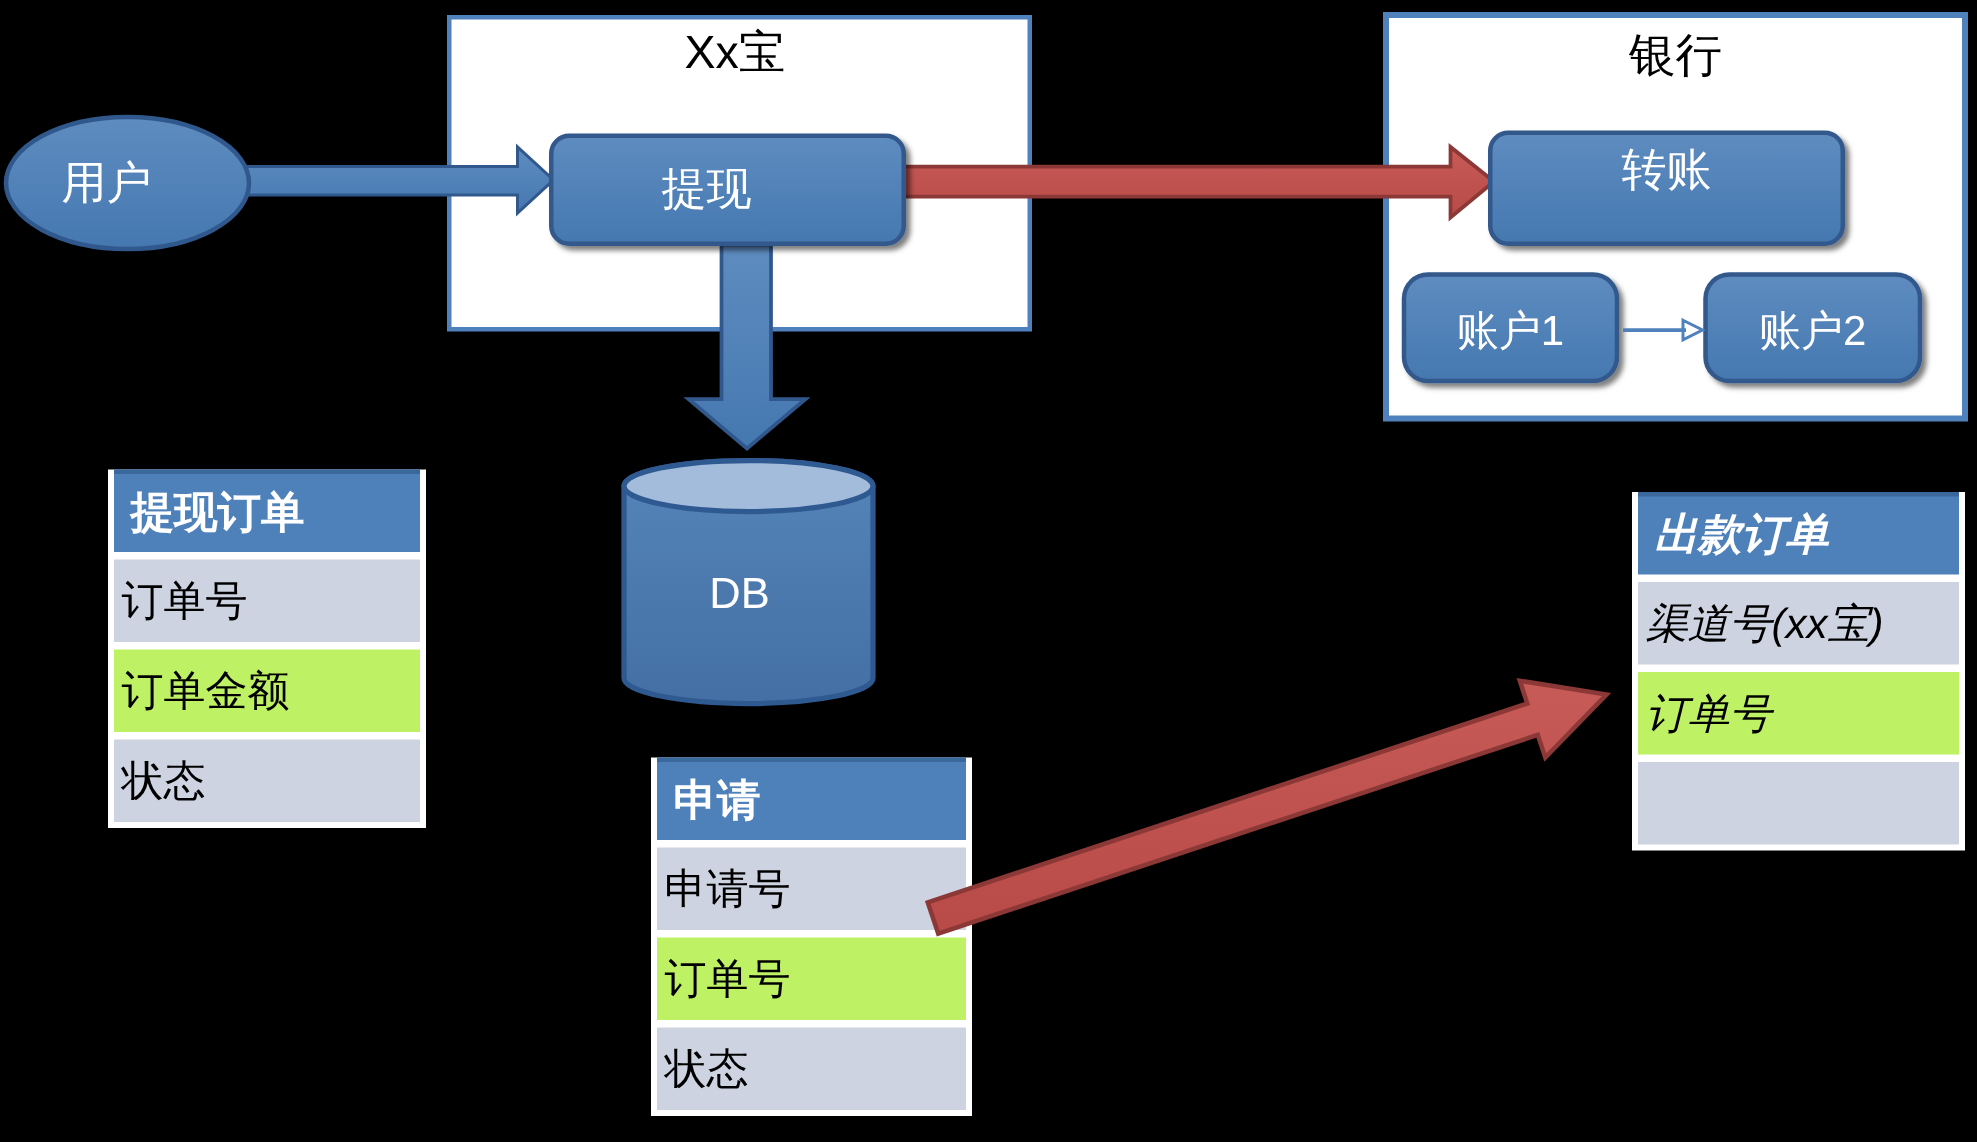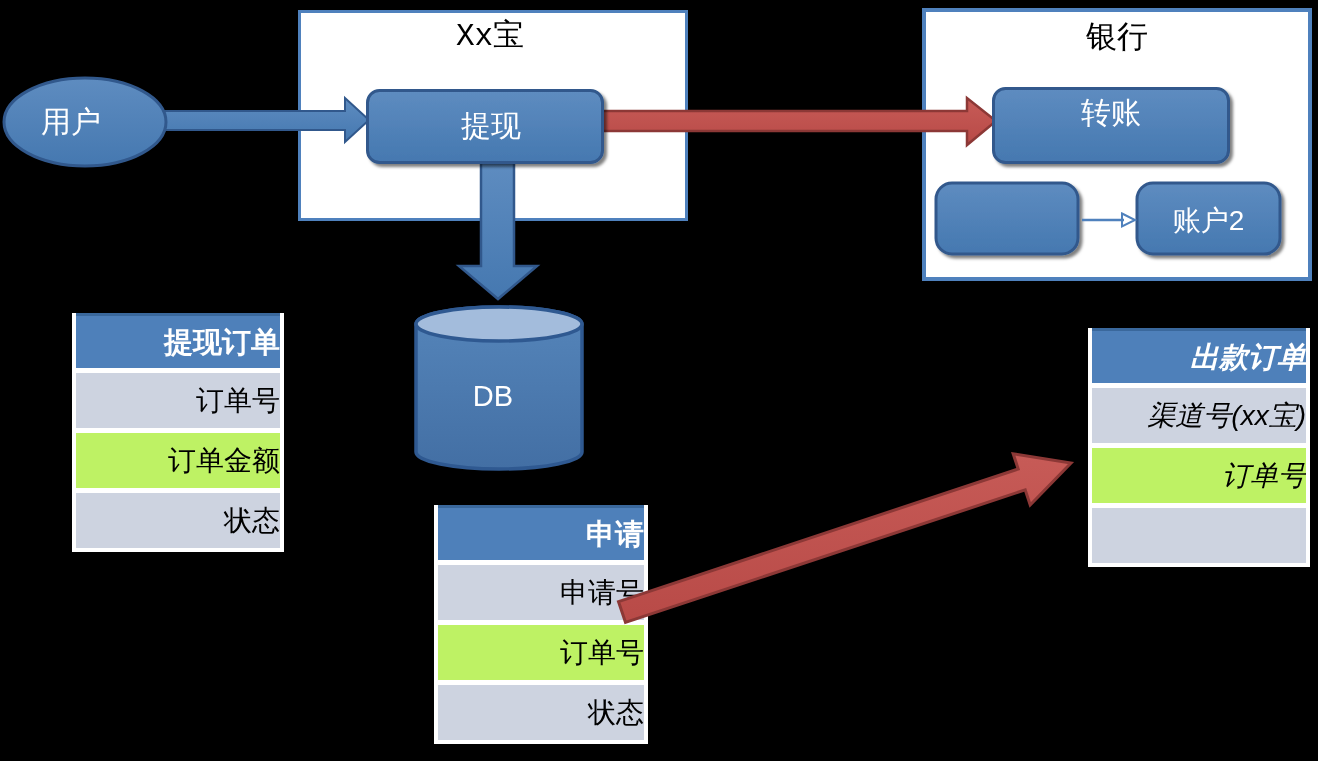--- a/index.html
+++ b/index.html
@@ -9,35 +9,35 @@
   }
   #canvas svg{position:absolute;left:0;top:0;}
   .layer-base{z-index:1;}
   .layer-overlay{z-index:3;pointer-events:none;}
   .lbl{position:absolute;z-index:4;text-align:center;white-space:nowrap;}
   .lbl.dark{color:#000;}
   .lbl.white{color:#fff;}
   .title{font-size:31px;}
   .node-lbl{font-size:30px;}
   .small-lbl{font-size:28px;}
-  .dtable{position:absolute;z-index:2;background:#fff;box-sizing:border-box;padding:0 4px 4px 4px;text-align:right;}
+  .dtable{position:absolute;z-index:2;background:#fff;box-sizing:border-box;padding:0 4px 4px 4px;}
   .thead{height:55px;line-height:52px;background:#4E80BA;border-top:3px solid #3A689C;
          color:#fff;font-weight:bold;font-size:29px;padding-left:11px;box-sizing:border-box;
          overflow:hidden;white-space:nowrap;}
   .trow{height:55px;line-height:55px;margin-top:5px;font-size:28px;color:#000;
         padding-left:5px;overflow:hidden;white-space:nowrap;}
   .trow.dark{background:#CDD3E0;}
   .trow.light{background:#bef264;}
   #tbl-withdraw-order{left:72px;top:313px;width:212px;}
   #tbl-application{left:434px;top:505px;width:214px;}
   #tbl-payout-order{left:1088px;top:328px;width:222px;font-style:italic;}
-  #lbl-xxbao-title{left:298px;top:14px;width:384px;font-family:Liberation Mono, monospace;}
+  #lbl-xxbao-title{left:298px;top:14px;width:384px;}
   #lbl-bank-title{left:922px;top:16px;width:390px;}
   #lbl-user{left:4px;top:102px;width:134px;}
-  #lbl-withdraw{left:367px;top:106px;width:208px;margin-left:20px;}
+  #lbl-withdraw{left:367px;top:106px;width:208px;}
   #lbl-transfer{left:993px;top:93px;width:236px;}
   #lbl-account1{left:936px;top:202px;width:142px;}
   #lbl-account2{left:1137px;top:202px;width:143px;}
   #lbl-db{left:416px;top:380px;width:154px;font-size:29px;text-align:center;}
 </style>
 </head>
 <body>
 
 <div id="canvas">
 
@@ -110,16 +110,17 @@
 
   <svg class="layer-overlay" width="1318" height="761" viewBox="0 0 1318 761">
     <polygon points="625.5,622.4 1025.2,489.9 1030.2,505.0 1071,463 1013.2,453.8 1018.2,469.0 618.5,601.6" fill="url(#gradRed)" stroke="#8C3836" stroke-width="3"></polygon>
   </svg>
 
   <div class="lbl dark title" id="lbl-xxbao-title">Xx宝</div>
   <div class="lbl dark title" id="lbl-bank-title">银行</div>
   <div class="lbl white node-lbl" id="lbl-user">用户</div>
   <div class="lbl white node-lbl" id="lbl-withdraw">提现</div>
   <div class="lbl white node-lbl" id="lbl-transfer">转账</div>
+  <div class="lbl white small-lbl" id="lbl-account1">账户1</div>
   <div class="lbl white small-lbl" id="lbl-account2">账户2</div>
   <div class="lbl white" id="lbl-db">DB</div>
 
 </div>
 
 </body></html>

